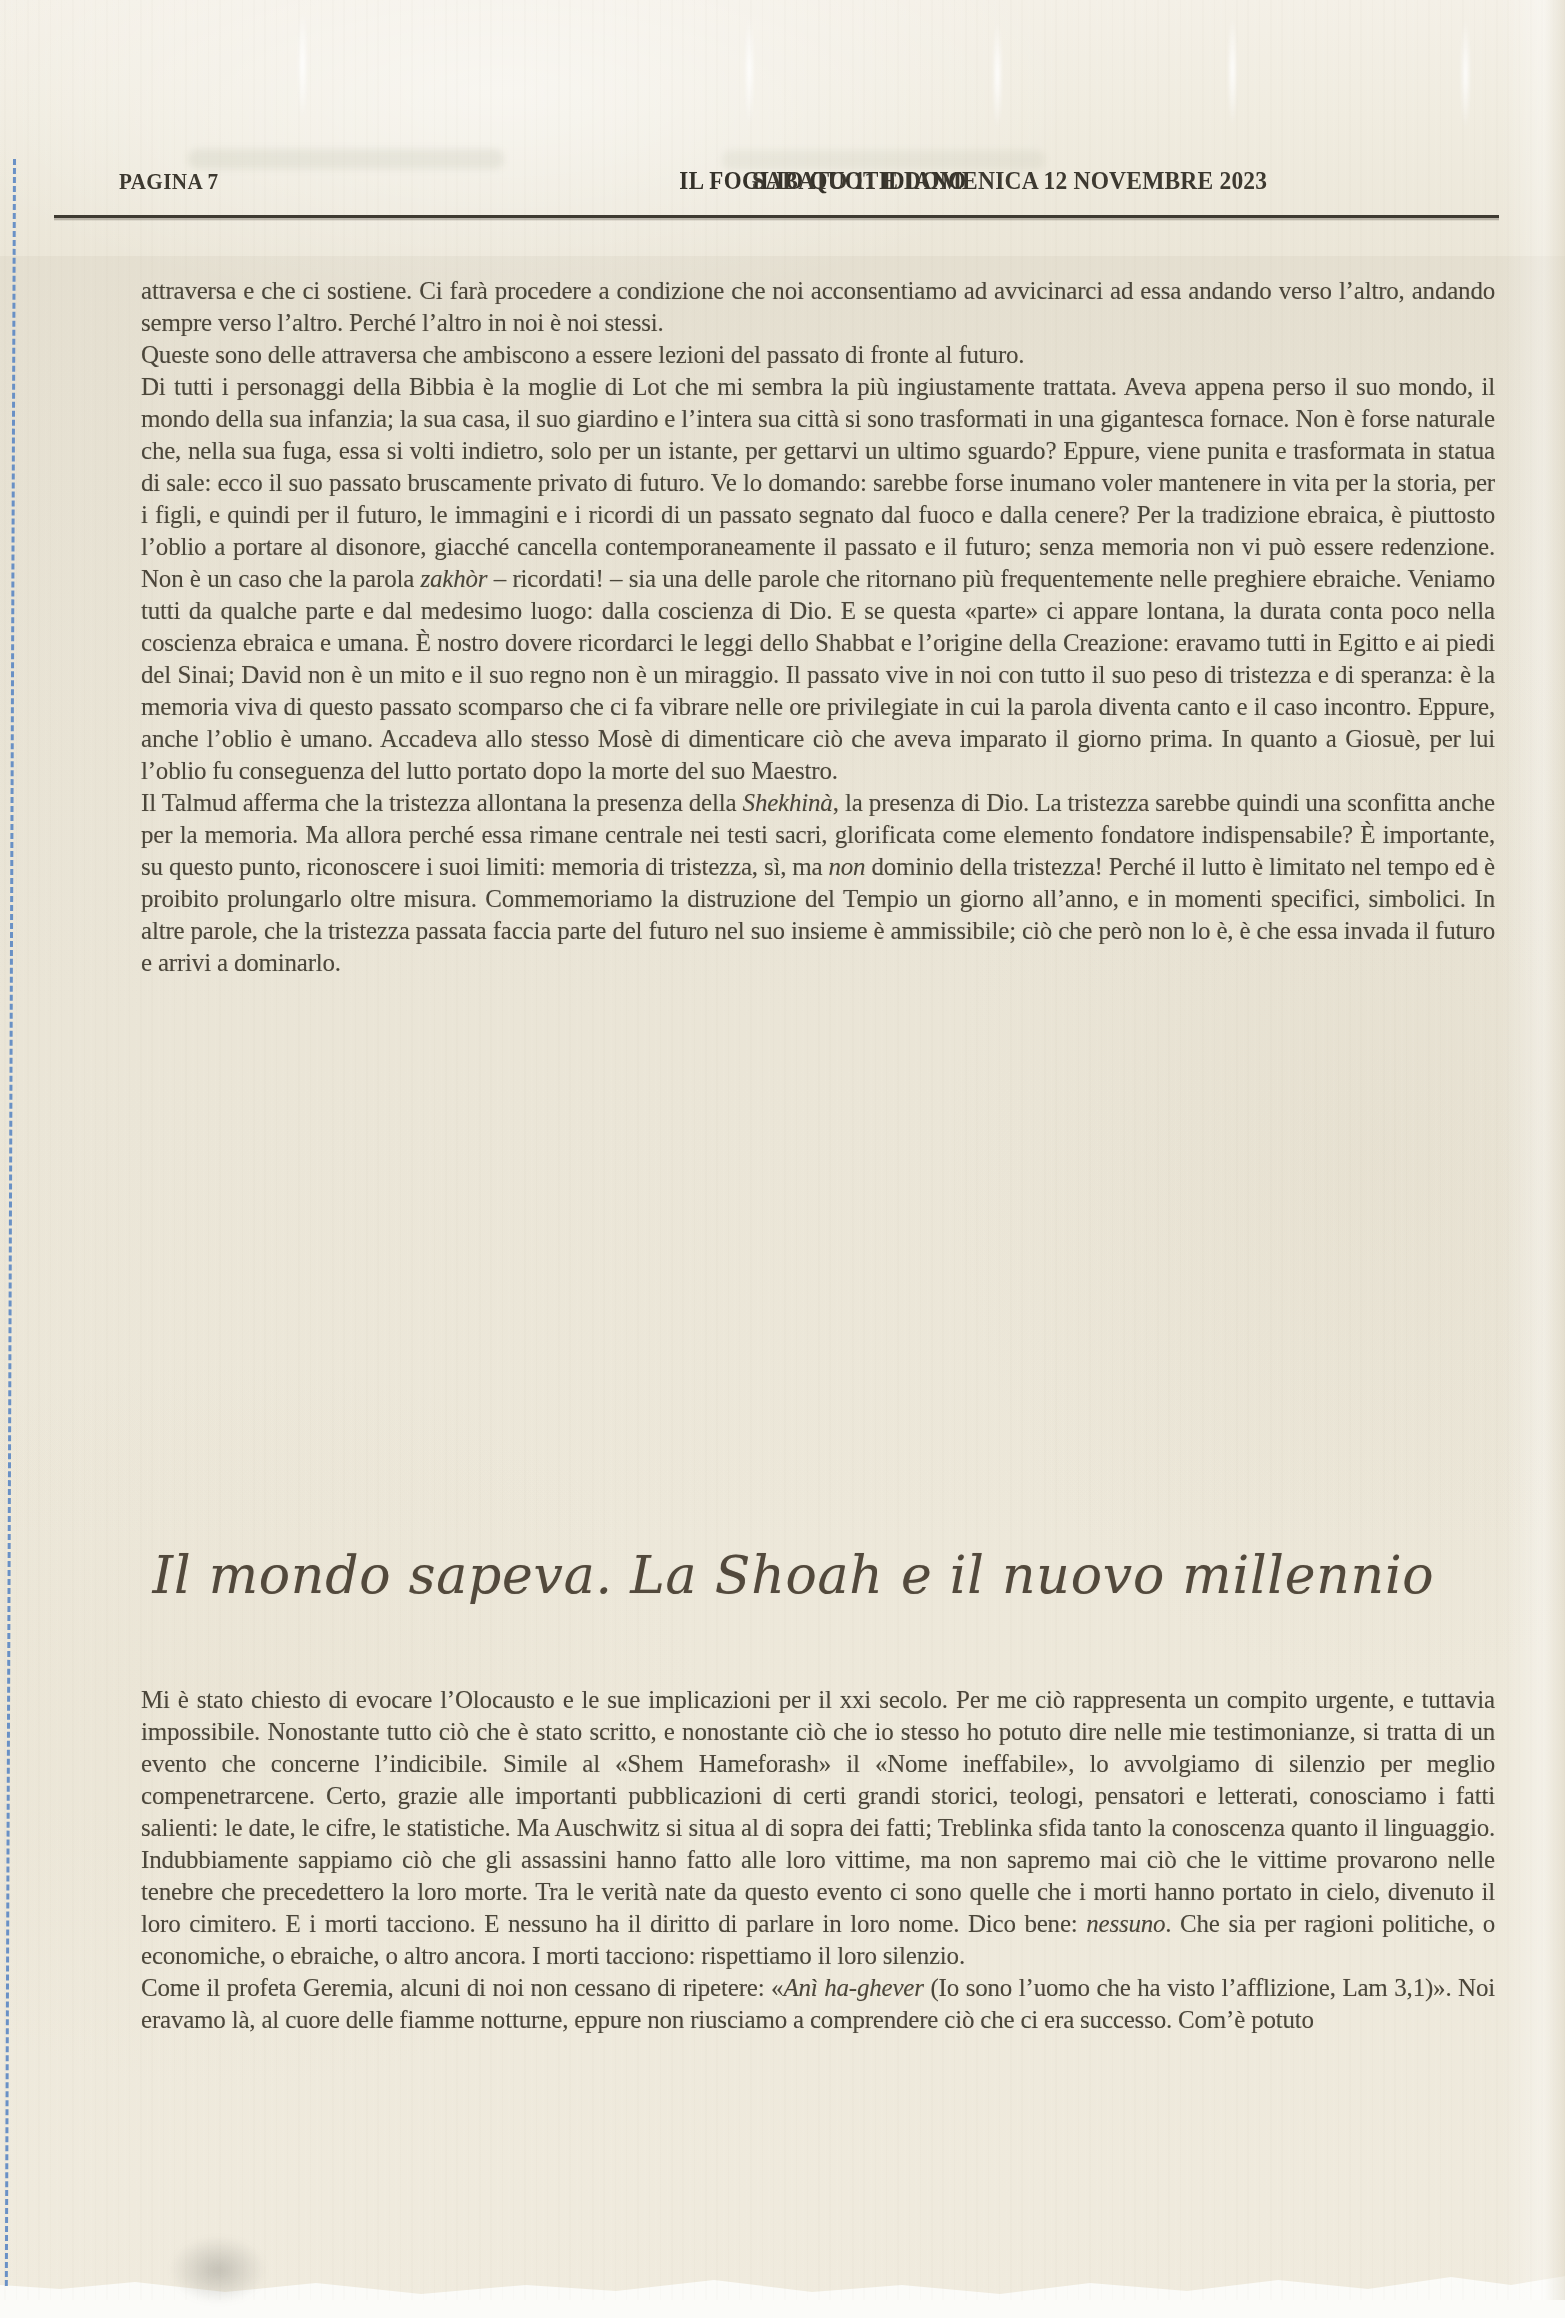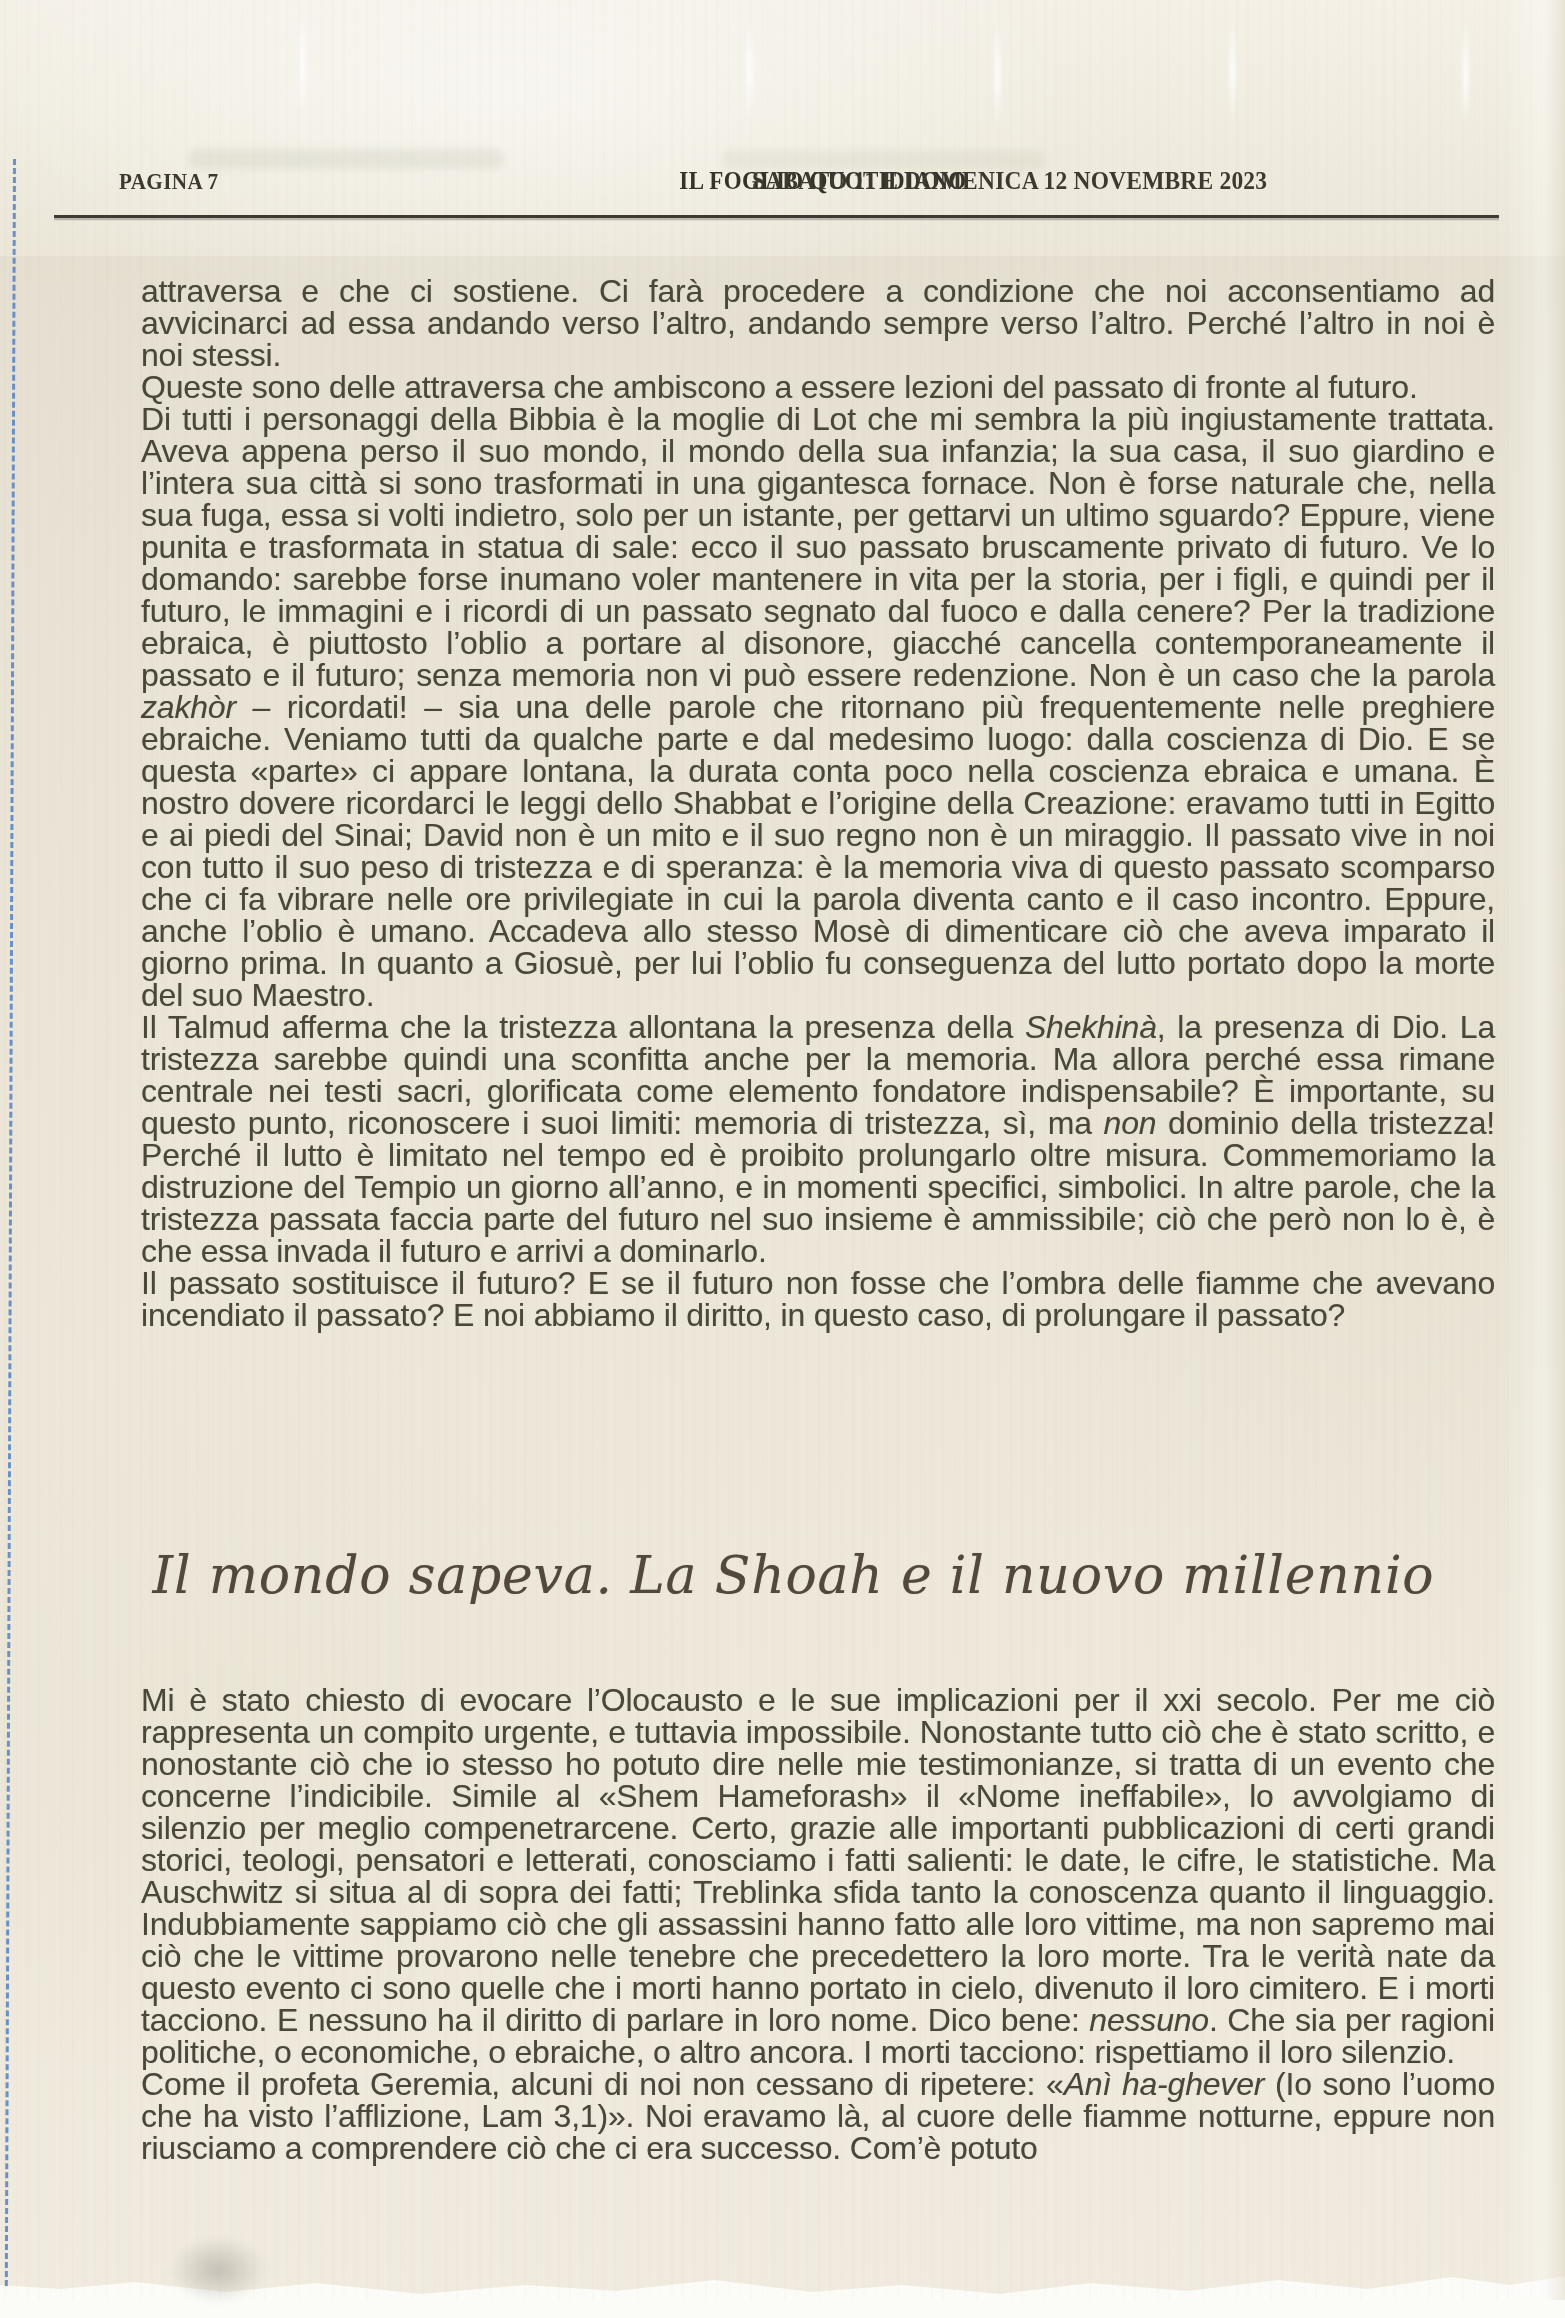--- a/index.html
+++ b/index.html
@@ -69,21 +69,21 @@
     position:absolute;right:69px;top:0;font:bold 25px/1 "Liberation Serif", serif;
     letter-spacing:0.2px;transform:scaleX(.94);transform-origin:right center;color:#3d3930;white-space:nowrap;
   }
   .head-rule{
     position:absolute;left:54px;top:215px;width:1445px;height:3px;
     background:var(--rule);box-shadow:0 2.3px 0 rgba(70,64,54,.3);
   }
   
   .article{
     position:absolute;left:141px;width:1354px;
-    font-family:Liberation Sans, sans-serif;font-size:32px;line-height:32px;
+    font-family:Liberation Serif, serif;font-size:25px;line-height:32px;
     color:var(--ink);text-align:justify;letter-spacing:-0.2px;
     text-shadow:0 0 0.8px rgba(75,70,58,.30);
     hyphens:auto;-webkit-hyphens:auto;
   }
   .article p{margin:0;}
   #article-top{top:275px;}
   #article-bottom{top:1676px;margin-top:8px;}
   
   .headline{
     position:absolute;left:0;top:1547px;width:1566px;text-align:center;
@@ -118,21 +118,20 @@
   <span class="masthead">IL FOGLIO QUOTIDIANO</span>
   <span class="date">SABATO 11 E DOMENICA 12 NOVEMBRE 2023</span>
 </div>
 <div class="head-rule"></div>
 
 <div class="article" id="article-top">
     <p>attraversa e che ci sostiene. Ci farà procedere a condizione che noi acconsentiamo ad avvicinarci ad essa andando verso l’altro, andando sempre verso l’altro. Perché l’altro in noi è noi stessi.</p>
     <p>Queste sono delle attraversa che ambiscono a essere lezioni del passato di fronte al futuro.</p>
     <p>Di tutti i personaggi della Bibbia è la moglie di Lot che mi sembra la più ingiustamente trattata. Aveva appena perso il suo mondo, il mondo della sua infanzia; la sua casa, il suo giardino e l’intera sua città si sono trasformati in una gigantesca fornace. Non è forse naturale che, nella sua fuga, essa si volti indietro, solo per un istante, per gettarvi un ultimo sguardo? Eppure, viene punita e trasformata in statua di sale: ecco il suo passato bruscamente privato di futuro. Ve lo domando: sarebbe forse inumano voler mantenere in vita per la storia, per i figli, e quindi per il futuro, le immagini e i ricordi di un passato segnato dal fuoco e dalla cenere? Per la tradizione ebraica, è piuttosto l’oblio a portare al disonore, giacché cancella contemporaneamente il passato e il futuro; senza memoria non vi può essere redenzione. Non è un caso che la parola <i>zakhòr</i> – ricordati! – sia una delle parole che ritornano più frequentemente nelle preghiere ebraiche. Veniamo tutti da qualche parte e dal medesimo luogo: dalla coscienza di Dio. E se questa «parte» ci appare lontana, la durata conta poco nella coscienza ebraica e umana. È nostro dovere ricordarci le leggi dello Shabbat e l’origine della Creazione: eravamo tutti in Egitto e ai piedi del Sinai; David non è un mito e il suo regno non è un miraggio. Il passato vive in noi con tutto il suo peso di tristezza e di speranza: è la memoria viva di questo passato scomparso che ci fa vibrare nelle ore privilegiate in cui la parola diventa canto e il caso incontro. Eppure, anche l’oblio è umano. Accadeva allo stesso Mosè di dimenticare ciò che aveva imparato il giorno prima. In quanto a Giosuè, per lui l’oblio fu conseguenza del lutto portato dopo la morte del suo Maestro.</p>
     <p>Il Talmud afferma che la tristezza allontana la presenza della <i>Shekhinà</i>, la presenza di Dio. La tristezza sarebbe quindi una sconfitta anche per la memoria. Ma allora perché essa rimane centrale nei testi sacri, glorificata come elemento fondatore indispensabile? È importante, su questo punto, riconoscere i suoi limiti: memoria di tristezza, sì, ma <i>non</i> dominio della tristezza! Perché il lutto è limitato nel tempo ed è proibito prolungarlo oltre misura. Commemoriamo la distruzione del Tempio un giorno all’anno, e in momenti specifici, simbolici. In altre parole, che la tristezza passata faccia parte del futuro nel suo insieme è ammissibile; ciò che però non lo è, è che essa invada il futuro e arrivi a dominarlo.</p>
-    <p>Il passato sostituisce il futuro? E se il futuro non fosse che l’ombra delle fiamme che avevano incendiato il passato? E noi abbiamo il diritto, in questo caso, di prolungare il passato?</p>
   </div>
 
 <div class="headline">Il mondo sapeva. La Shoah e il nuovo millennio</div>
 
 <div class="article" id="article-bottom">
     <p>Mi è stato chiesto di evocare l’Olocausto e le sue implicazioni per il xxi secolo. Per me ciò rappresenta un compito urgente, e tuttavia impossibile. Nonostante tutto ciò che è stato scritto, e nonostante ciò che io stesso ho potuto dire nelle mie testimonianze, si tratta di un evento che concerne l’indicibile. Simile al «Shem Hameforash» il «Nome ineffabile», lo avvolgiamo di silenzio per meglio compenetrarcene. Certo, grazie alle importanti pubblicazioni di certi grandi storici, teologi, pensatori e letterati, conosciamo i fatti salienti: le date, le cifre, le statistiche. Ma Auschwitz si situa al di sopra dei fatti; Treblinka sfida tanto la conoscenza quanto il linguaggio. Indubbiamente sappiamo ciò che gli assassini hanno fatto alle loro vittime, ma non sapremo mai ciò che le vittime provarono nelle tenebre che precedettero la loro morte. Tra le verità nate da questo evento ci sono quelle che i morti hanno portato in cielo, divenuto il loro cimitero. E i morti tacciono. E nessuno ha il diritto di parlare in loro nome. Dico bene: <i>nessuno</i>. Che sia per ragioni politiche, o economiche, o ebraiche, o altro ancora. I morti tacciono: rispettiamo il loro silenzio.</p>
     <p>Come il profeta Geremia, alcuni di noi non cessano di ripetere: «<i>Anì ha-ghever</i> (Io sono l’uomo che ha visto l’afflizione, Lam 3,1)». Noi eravamo là, al cuore delle fiamme notturne, eppure non riusciamo a comprendere ciò che ci era successo. Com’è potuto</p>
   </div>
 
 

